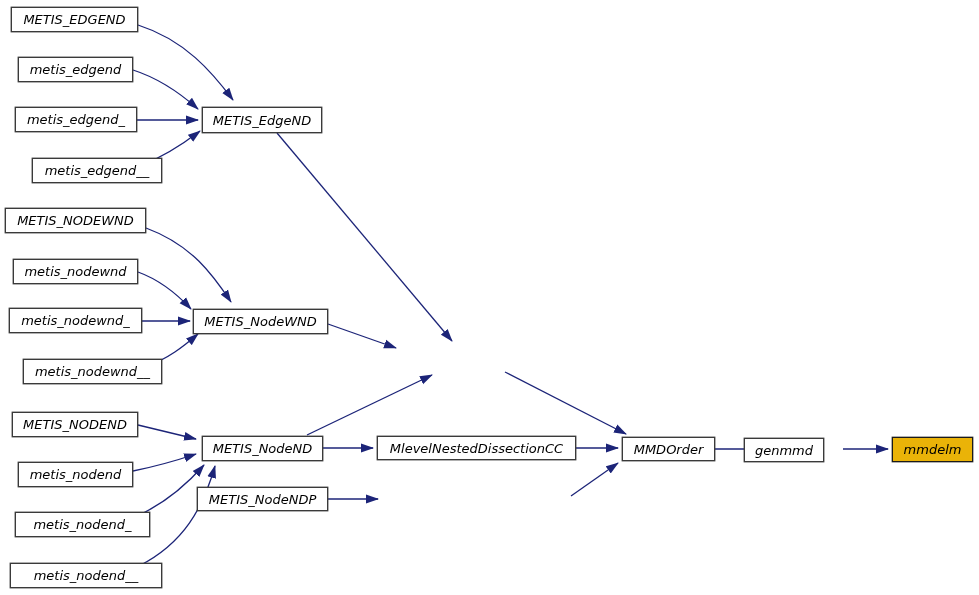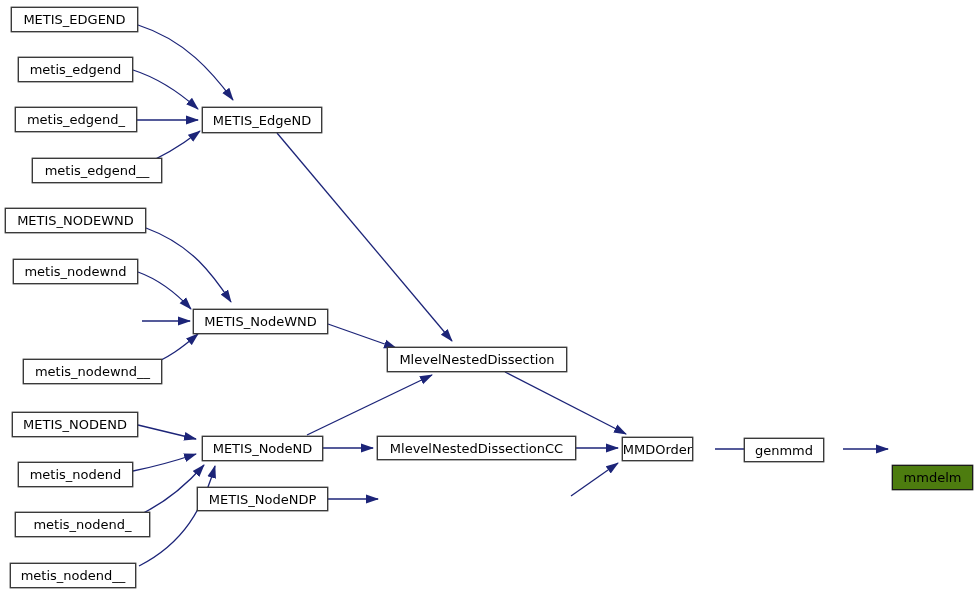--- a/index.html
+++ b/index.html
@@ -7,20 +7,21 @@
     padding: 0;
     background: #ffffff;
   }
   #canvas {
     position: relative;
     width: 979px;
     height: 595px;
     background: #ffffff;
     font-family: "DejaVu Sans", "Liberation Sans", sans-serif;
     overflow: hidden;
+    font-style: italic;
   }
   #edges {
     position: absolute;
     left: 0;
     top: 0;
     width: 979px;
     height: 595px;
   }
   .node {
     position: absolute;
@@ -30,24 +31,23 @@
     box-shadow: 0 0 0 0.4px #3a3a3a;
     color: #000000;
     font-size: 13px;
     display: flex;
     align-items: center;
     justify-content: center;
     white-space: nowrap;
     cursor: pointer;
   }
   .node.highlight {
-    background: #4d7c0f;
+    background: #eab308;
     border-color: #1a1a1a;
     cursor: default;
-    margin-top: 28px;
   }
   .edge {
     fill: none;
     stroke: #1c2478;
     stroke-width: 1.3;
   }
 </style>
 </head>
 <body>
 
@@ -84,31 +84,31 @@
   </svg>
 
   <div class="node" style="left:11px;  top:7px;   width:127px; height:25px;">METIS_EDGEND</div>
   <div class="node" style="left:18px;  top:57px;  width:115px; height:25px;">metis_edgend</div>
   <div class="node" style="left:15px;  top:107px; width:122px; height:25px;text-align:center;">metis_edgend_</div>
   <div class="node" style="left:10px;  top:158px; width:130px; height:25px;margin-left:22px;">metis_edgend__</div>
   <div class="node" style="left:202px; top:107px; width:120px; height:26px;">METIS_EdgeND</div>
 
   <div class="node" style="left:5px;   top:208px; width:141px; height:25px;">METIS_NODEWND</div>
   <div class="node" style="left:13px;  top:259px; width:125px; height:25px;">metis_nodewnd</div>
+  <div class="node" style="left:9px;   top:308px; width:133px; height:25px;">metis_nodewnd_</div>
   <div class="node" style="left:23px;   top:359px; width:139px; height:25px;">metis_nodewnd__</div>
   <div class="node" style="left:193px; top:309px; width:135px; height:25px;">METIS_NodeWND</div>
 
-  <div class="node" style="left:387px; top:347px; width:180px; height:25px;">MlevelNestedDissection</div>
 
   <div class="node" style="left:12px;  top:412px; width:126px; height:25px;">METIS_NODEND</div>
   <div class="node" style="left:18px;  top:462px; width:115px; height:25px;">metis_nodend</div>
   <div class="node" style="left:15px;  top:512px; width:135px; height:25px;">metis_nodend_</div>
-  <div class="node" style="left:10px;  top:563px; width:126px; height:25px;">metis_nodend__</div>
+  <div class="node" style="left:10px;  top:563px; width:152px; height:25px;">metis_nodend__</div>
   <div class="node" style="left:202px; top:436px; width:121px; height:25px;">METIS_NodeND</div>
 
   <div class="node" style="left:197px; top:487px; width:131px; height:24px;">METIS_NodeNDP</div>
   <div class="node" style="left:377px; top:436px; width:199px; height:24px;">MlevelNestedDissectionCC</div>
 
-  <div class="node" style="left:622px; top:437px; width:71px;  height:24px;">MMDOrder</div>
+  <div class="node" style="left:622px; top:437px; width:93px;  height:24px;">MMDOrder</div>
   <div class="node" style="left:744px; top:438px; width:80px;  height:24px;">genmmd</div>
   <div class="node highlight" style="left:892px; top:437px; width:81px; height:25px;">mmdelm</div>
 
 </div>
 
 </body></html>

